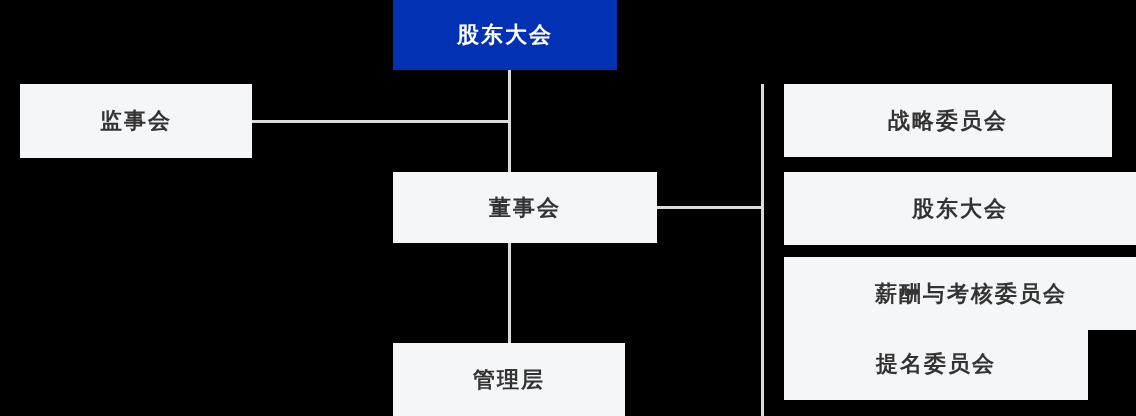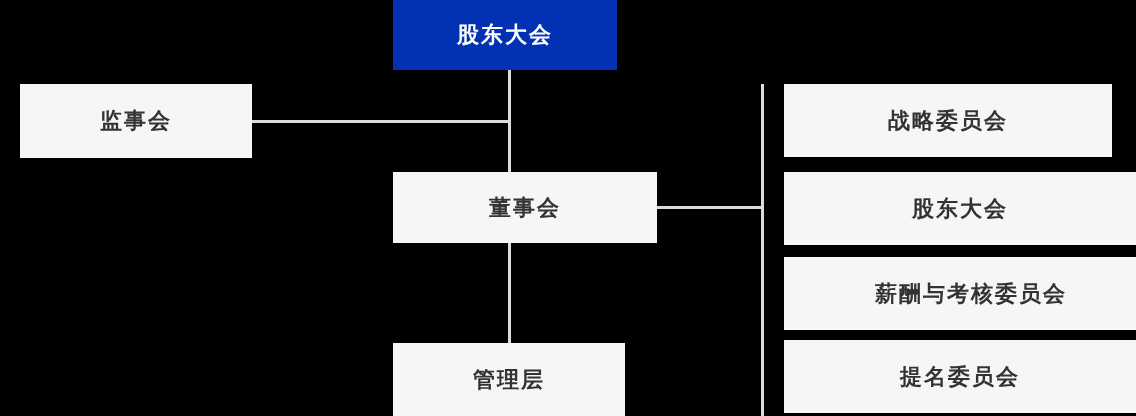--- a/index.html
+++ b/index.html
@@ -39,21 +39,21 @@
   }
 
   
   #node-shareholders   { left: 393px; top: 0;     width: 224px; height: 70px; font-family: Liberation Mono, monospace; }
   #node-supervisory    { left: 0;     top: 84px;  width: 232px; height: 74px; margin-left: 20px; }
   #node-board          { left: 393px; top: 172px; width: 264px; height: 71px; }
   #node-management     { left: 393px; top: 343px; width: 232px; height: 73px; }
   #node-committee-0    { left: 784px; top: 84px;  width: 328px; height: 73px; }
   #node-committee-1    { left: 784px; top: 172px; width: 352px; height: 73px; }
   #node-committee-2    { left: 784px; top: 257px; width: 352px; height: 73px; padding-left: 22px; }
-  #node-committee-3    { left: 784px; top: 340px; width: 352px; height: 73px; }
+  #node-committee-3    { left: 784px; top: 327px; width: 304px; height: 73px; }
 
   #line-shareholders-board { left: 508px; top: 70px;  width: 3px;   height: 102px; }
   #line-supervisory        { left: 232px; top: 120px; width: 279px; height: 3px;  }
   #line-board-management   { left: 508px; top: 243px; width: 3px;   height: 100px; }
   #line-board-committees   { left: 625px; top: 206px; width: 139px; height: 3px;  }
   #line-committees-rail    { left: 761px; top: 84px;  width: 3px;   height: 332px; }
 </style>
 </head>
 <body>
 

